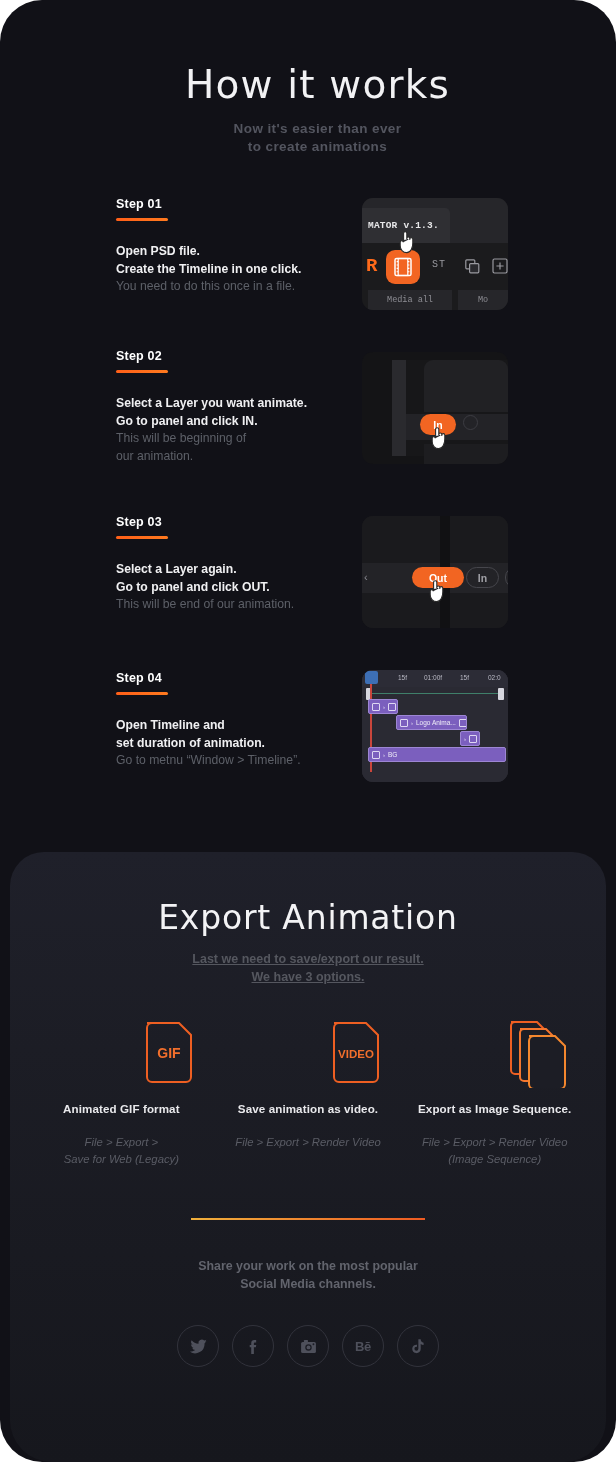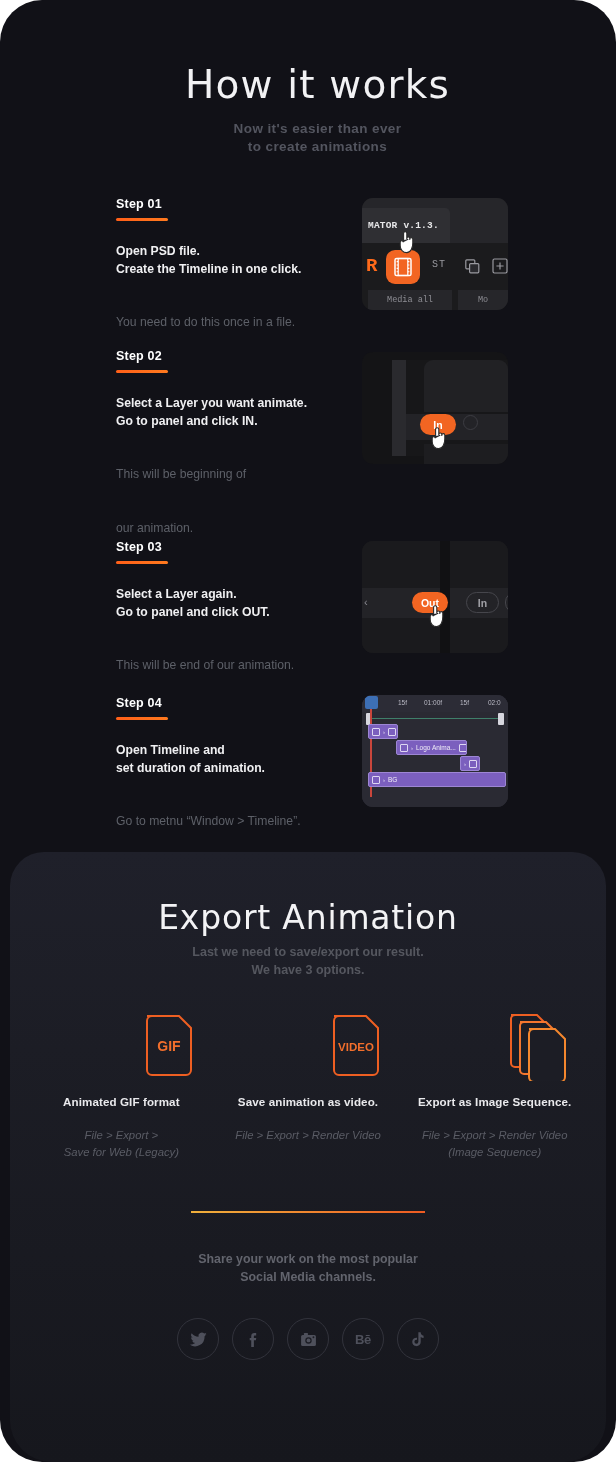--- a/index.html
+++ b/index.html
@@ -45,21 +45,21 @@
     font-size: 12.5px; font-weight: 700; color: #ffffff;
     letter-spacing: 0.2px;
   }
   .step-rule {
     width: 52px; height: 3px; margin-top: 6px;
     background: linear-gradient(90deg, #ff5f18 0%, #ff7a1f 100%);
     border-radius: 2px;
   }
   .step-body { margin-top: 22px; font-size: 12.2px; line-height: 17.5px; }
   .step-body .b { font-weight: 700; color: #f0f0f2; display: block; }
-  .step-body .m { font-weight: 400; color: #5d6068; display: block; margin-top: 36px; }
+  .step-body .m { font-weight: 400; color: #5d6068; display: block; }
 
   
   .shot {
     position: absolute;
     width: 146px; height: 112px;
     border-radius: 11px;
     background: #1b1b1d;
     overflow: hidden;
     right: 108px;
   }
@@ -136,21 +136,21 @@
     background:linear-gradient(180deg,#1f202a 0%, #1c1d25 32%, #16171d 100%);
     border-radius:34px 34px 42px 42px;
     padding-top: 46px;
     text-align:center;
   }
   .export-title {
     font-size:33px; font-weight:400; color:#f3f3f5; letter-spacing:.8px;
     font-family:"DejaVu Sans", sans-serif;
   }
   .export-sub {
-    margin-top:6px; font-size:12.5px; font-weight:700; line-height:18px; color:#55575f;
+    margin-top:13px; font-size:12.5px; font-weight:700; line-height:18px; color:#55575f;text-decoration:underline;
   }
 
   .options { display:flex; margin-top:34px; padding:0 18px; }
   .opt { flex:1; display:flex; flex-direction:column; align-items:center; }
   .opt-icon { position:relative; width:96px; height:68px; }
   .filesh { position:absolute; }
   .opt-label {
     margin-top:14px; font-size:11.6px; font-weight:700; color:#e9e9ec; letter-spacing:.1px;
   }
   .opt-path {
@@ -270,21 +270,21 @@
           <span class="b">Select a Layer again.</span>
           <span class="b">Go to panel and click OUT.</span>
           <span class="m">This will be end of our animation.</span>
         </div>
       </div>
       <div class="shot" style="top:4px;">
         <div class="s3-bgL"></div>
         <div class="s3-hline"></div>
         <div class="s3-vline"></div>
         <div class="s3-chev">‹</div>
-        <div class="pill orange" style="left:50px; top:51px; width:36px; height:21px;">Out</div>
+        <div class="pill orange" style="left:50px; top:51px; width:52px; height:21px;">Out</div>
         <div class="pill ghost" style="left:104px; top:51px; width:33px; height:21px;">In</div>
         <div class="pill ghost" style="left:143px; top:51px; width:20px; height:21px; border-radius:11px;"></div>
         <div class="cursor" style="left:66px; top:63px;">
           <svg width="19" height="26" viewBox="0 0 19 26" fill="none" aria-hidden="true">
             <path d="M5.6 10V3.3a1.6 1.6 0 0 1 3.2 0V9.6m0-1.1a1.5 1.5 0 0 1 3 0v1.4m0-.8a1.5 1.5 0 0 1 3 0v3.6c0 5-2 9.9-6 9.9-3.9 0-6.6-3.1-6.6-7.2v-3.1a1.5 1.5 0 0 1 3-.1" fill="#ffffff" stroke="#2b2b2b" stroke-width="1.1" stroke-linejoin="round"></path>
           </svg>
         </div>
       </div>
     </div>
 

